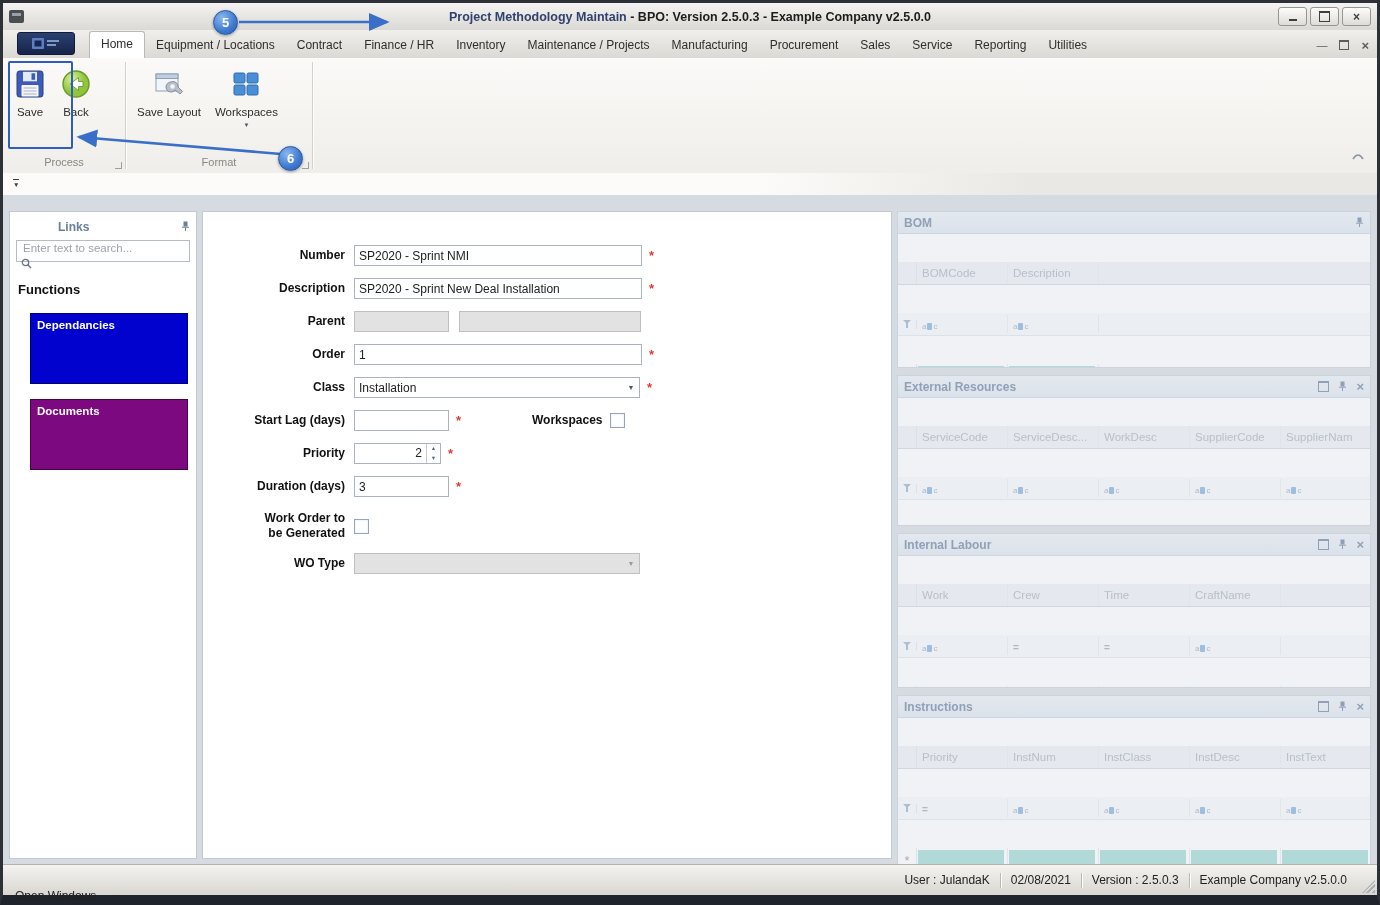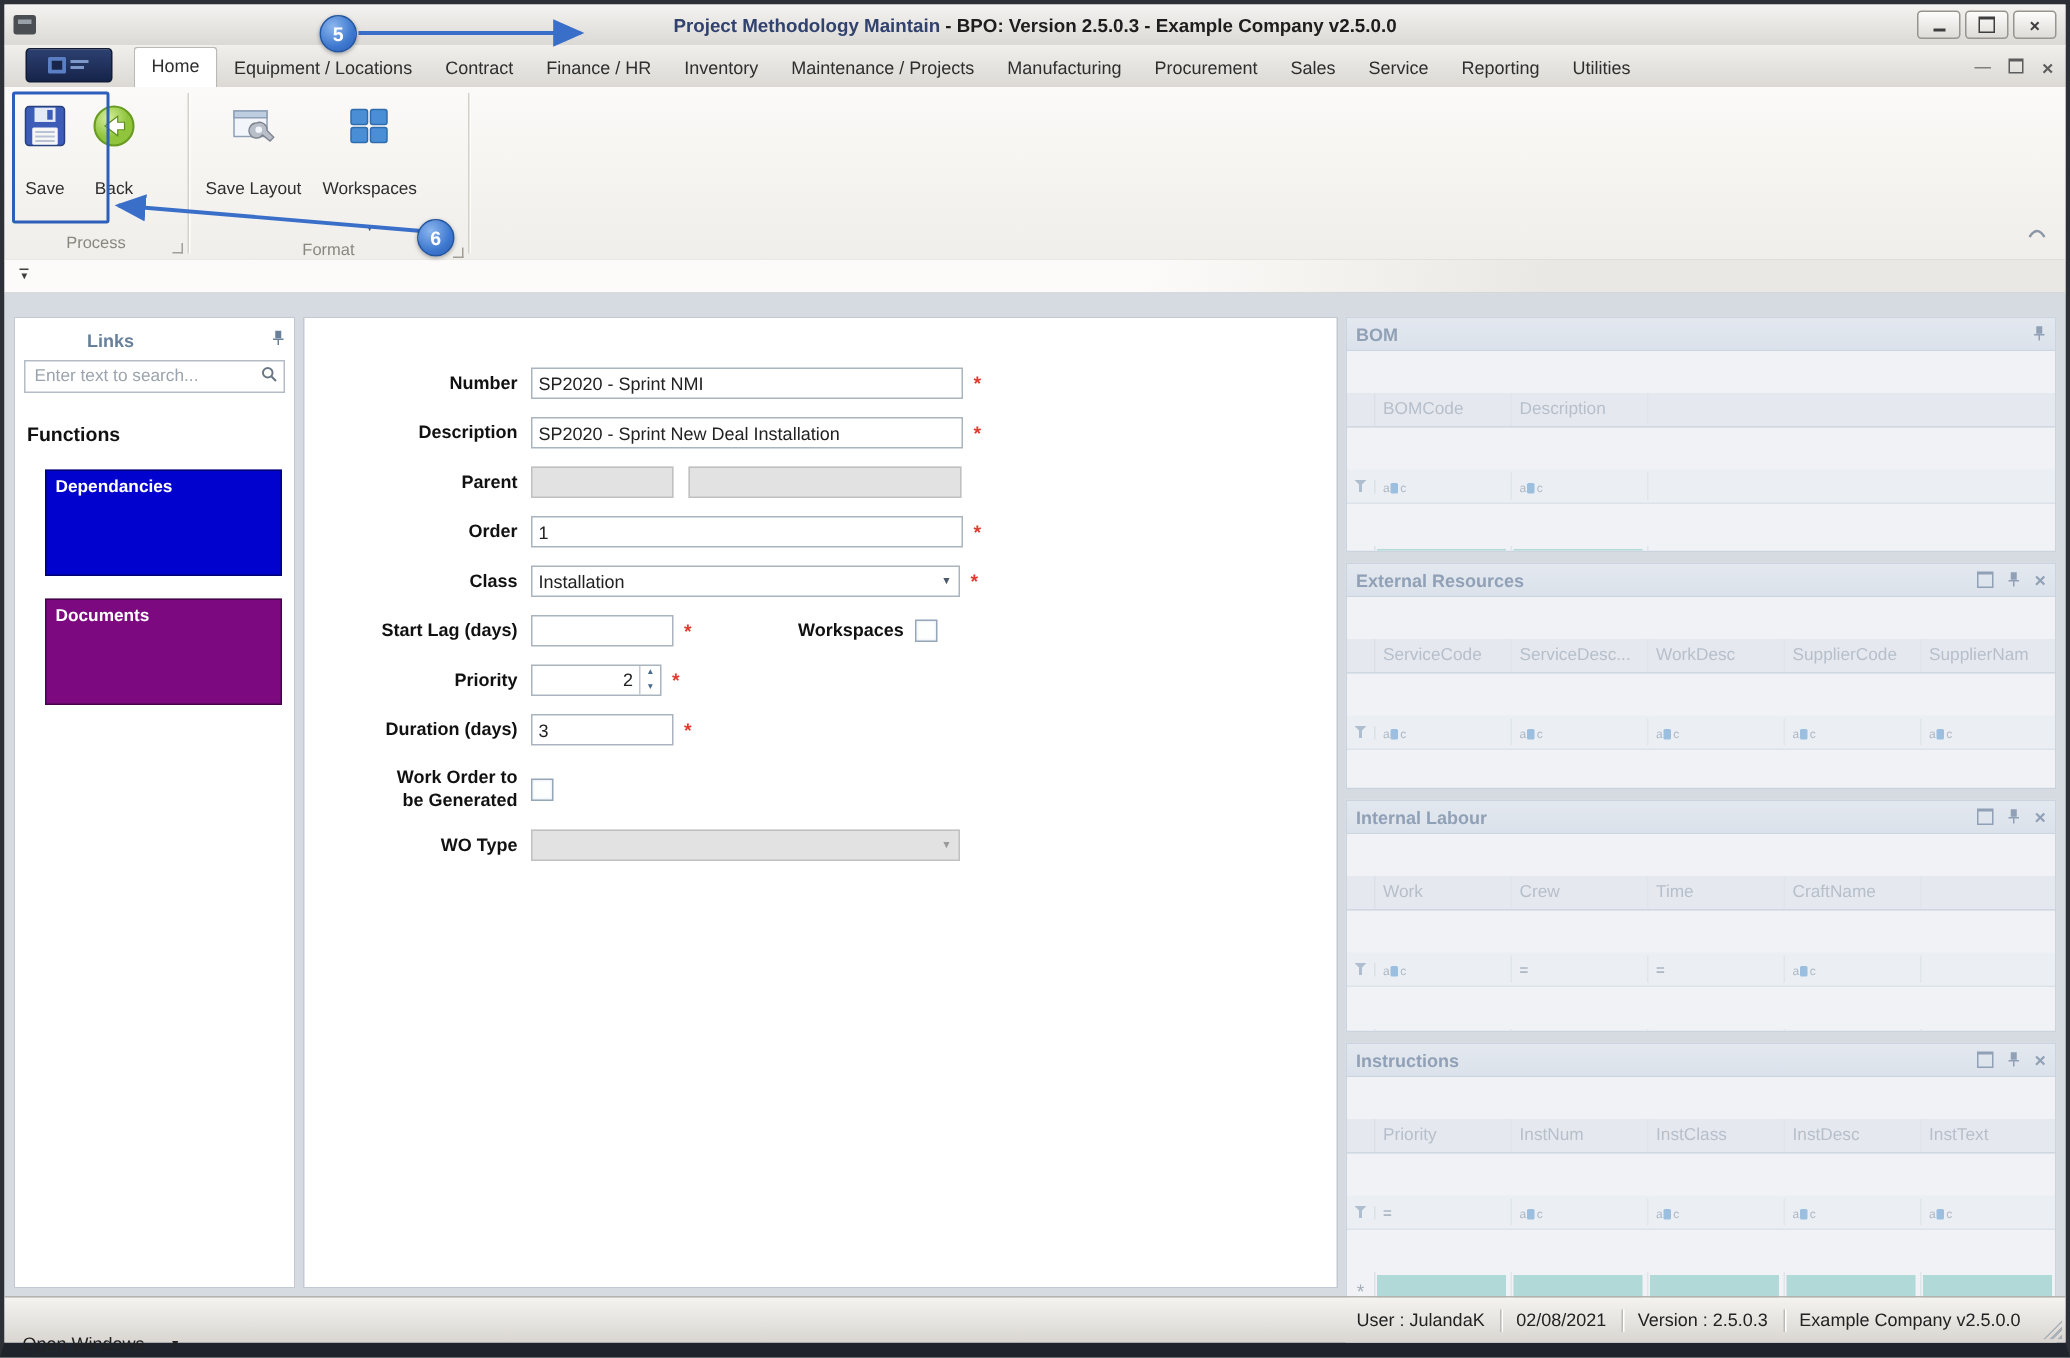--- a/index.html
+++ b/index.html
@@ -28,41 +28,41 @@
   .mdi-btns span{cursor:default;line-height:1;}
   .ic-restore{width:8px;height:7px;border:1px solid #5c5c5c;border-top-width:2px;display:inline-block;font-style:normal;}
 
   
   .ribbon{position:absolute;left:0;top:55px;right:0;height:115px;background:linear-gradient(#fbfaf8,#f0eeea);border-bottom:1px solid #c5c2bc;display:flex;}
   .rb-group{display:flex;flex-direction:column;}
   .rb-buttons{display:flex;flex:1;align-items:flex-start;padding:6px 6px 0 6px;gap:4px;}
   .rb-caption{height:19px;text-align:center;color:#8a877f;font-size:11px;position:relative;line-height:17px;}
   .launcher{position:absolute;right:3px;bottom:4px;width:6px;height:6px;border-right:1.5px solid #a19e97;border-bottom:1.5px solid #a19e97;}
   .rb-sep{width:1px;background:#d4d1cb;margin:4px 0;box-shadow:1px 0 0 #fdfdfc;}
-  .rb-btn{display:flex;flex-direction:column;align-items:center;gap:20px;padding:4px 5px;border-radius:3px;cursor:default;}
+  .rb-btn{display:flex;flex-direction:column;align-items:center;gap:6px;padding:4px 5px;border-radius:3px;cursor:default;}
   .rb-btn span{font-size:11.5px;color:#2e2e2e;white-space:nowrap;}
   .dd-arrow{font-size:6px;color:#4a5a6a;font-style:normal;line-height:3px;}
   .rb-fill{flex:1;position:relative;}
   .ribbon-collapse{position:absolute;right:12px;bottom:8px;cursor:default;}
   .save-highlight{position:absolute;left:5px;top:58px;width:61px;height:84px;border:2px solid #2d5fba;border-radius:2px;z-index:30;pointer-events:none;}
 
   
   .qat{position:absolute;left:0;top:170px;right:0;height:22px;background:linear-gradient(100deg,#fcfbf9 55%,#eae8e4 75%);border-bottom:1px solid #c5c2bc;display:flex;align-items:center;padding:0 10px;}
   .qat-arrow{display:inline-block;border-top:1.5px solid #3e3e3e;padding-top:2px;font-size:6.5px;color:#3e3e3e;line-height:1;cursor:default;}
 
   
   .content{position:absolute;left:0;top:192px;right:0;bottom:30px;background:#d6dbe2;display:flex;gap:5px;padding:16px 6px 6px 6px;box-sizing:border-box;}
   .panel-card{background:#fff;border:1px solid #c3c9d2;}
 
   
   .sidebar{width:188px;flex:0 0 auto;display:flex;flex-direction:column;padding:5px 6px;box-sizing:border-box;}
   .sb-head{display:flex;align-items:center;height:20px;}
   .sb-title{font-size:12px;font-weight:bold;color:#68809a;flex:1;margin-left:42px;}
   .sb-pin{color:#68809a;}
-  .search{display:flex;align-items:center;border:1px solid #b4bcc6;height:20px;margin-top:3px;background:#fff;padding:0 4px;}
+  .search{display:flex;align-items:flex-start;border:1px solid #b4bcc6;height:20px;margin-top:3px;background:#fff;padding:0 4px;flex-direction:column;}
   .search input{border:none;outline:none;flex:1;font-size:11.5px;font-family:"Liberation Sans",sans-serif;color:#333;min-width:0;background:transparent;}
   .search input::placeholder{color:#9ba3ad;}
   .sb-heading{font-size:13px;font-weight:bold;color:#111;margin:20px 0 16px 2px;}
   .func-btn{width:158px;height:71px;margin:0 0 15px 14px;color:#fff;font-size:11.5px;padding:5px 6px;box-sizing:border-box;border:1px solid rgba(0,0,0,.45);cursor:default;font-weight:bold;}
 
   
   .formarea{flex:1;padding:33px 0 0 0;box-sizing:border-box;}
   .frow{display:flex;align-items:center;margin-bottom:12px;min-height:21px;}
   .flabel{width:142px;flex:0 0 auto;text-align:right;font-size:12px;font-weight:bold;color:#111;padding-right:9px;white-space:pre-line;line-height:1.25;}
   .finput{height:19px;border:1px solid #aab4be;font-size:12px;font-family:"Liberation Sans",sans-serif;color:#222;padding:0 4px;outline:none;background:#fff;}

